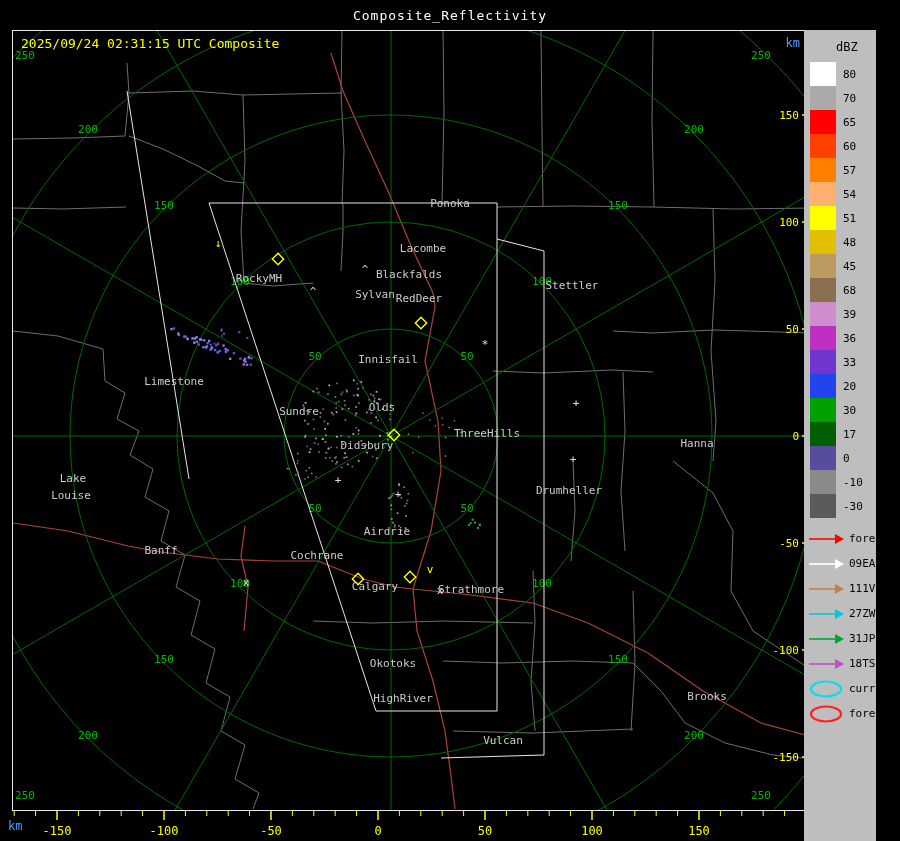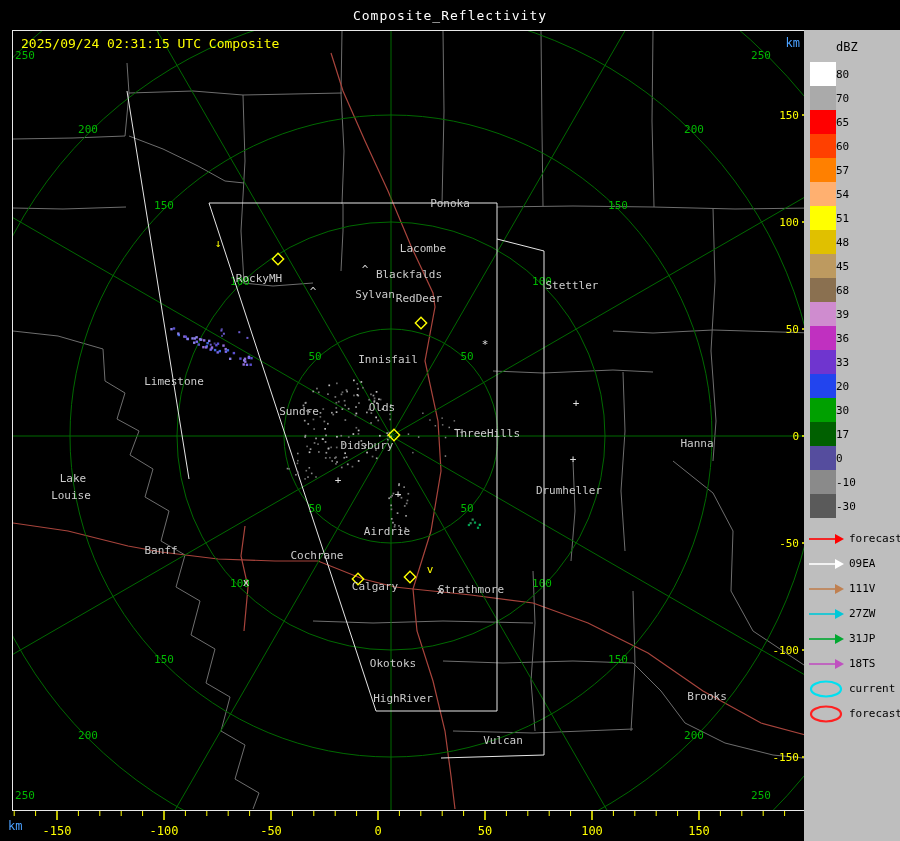--- a/index.html
+++ b/index.html
@@ -14,27 +14,27 @@
     border:1px solid #e8e8e8; background:#000;margin-left:12px; }
   .timestamp { position:absolute; left:8px; top:5px; color:#ffff00; font-size:13px; z-index:6; }
   .km-top { position:absolute; right:14px; top:5px; color:#4aa0ff; font-size:12px; z-index:6; }
   #map-svg { position:absolute; left:0; top:0; }
   svg text { font-family:"DejaVu Sans Mono", monospace; }
 
   .xaxis { position:absolute; left:0; top:811px; width:803px; height:30px; background:#000; }
   .km-bottom { position:absolute; left:8px; top:8px; color:#4aa0ff; font-size:12px; }
   #xaxis-svg { position:absolute; left:0; top:0; }
 
-  .sidebar { position:absolute; left:804px; top:30px; width:96px; height:811px;
+  .sidebar { position:absolute; left:804px; top:30px; width:72px; height:811px;
     background:#bebebe; color:#000; }
   .dbz { position:absolute; left:32px; top:10px; font-size:12px; color:#000; }
   #colorbar { position:absolute; left:6px; top:32px; }
   .cb-row { display:flex; align-items:center; height:24px; }
   .cb-block { width:26px; height:24px; }
-  .cb-label { font-size:11px; color:#000; }
+  .cb-label { margin-left:7px; font-size:11px; color:#000; }
   #legend { position:absolute; left:3px; top:496px; display:flex; flex-direction:column; }
   .lg-row { display:flex; align-items:center; height:25px; }
   .lg-label { margin-left:4px; font-size:11px; color:#000; }
 </style>
 </head>
 <body>
 
 <div class="titlebar" style="color: rgb(255, 255, 255);">Composite_Reflectivity</div>
 
 <div class="map-panel">

